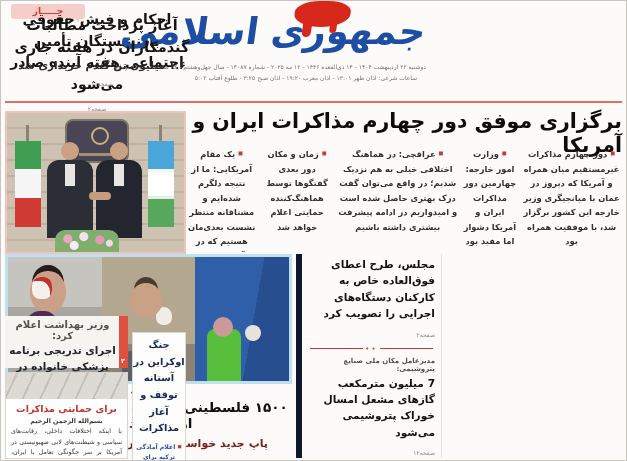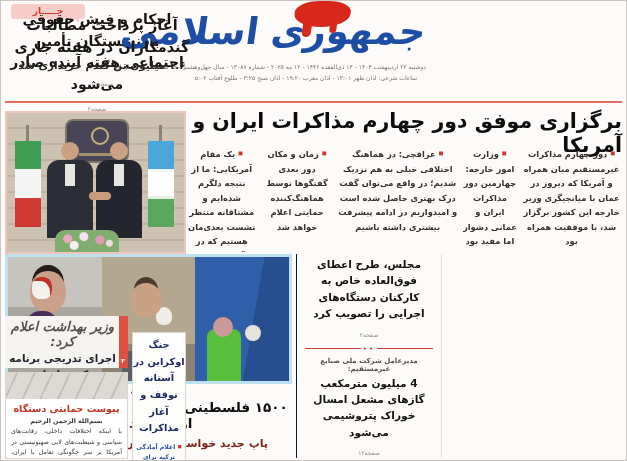--- a/index.html
+++ b/index.html
@@ -79,38 +79,38 @@
   .gp3:after { content:""; position:absolute; top:20px; left:24px; width:20px; height:22px; background:#f4f1ec; border-radius:40%;
       box-shadow:inset -4px 6px 0 -2px #c23327, 0 40px 0 6px #4c2a5a; }
   .gaza-text { position:absolute; top:386px; right:334px; left:4px; text-align:center; }
   .gaza-text .kick { font-size:7.5px; font-weight:bold; color:#5a564f; }
   .gaza-text .hl { margin-top:3px; font-size:13.5px; font-weight:bold; color:#0f0e0d; }
   .gaza-text .sub { margin-top:6px; font-size:11px; font-weight:bold; color:#7c221b; }
   .gaza-ref { position:absolute; top:432px; left:10px; font-size:6px; color:#8a8886; }
 
   
   .midcol { position:absolute; top:253px; right:184px; width:146px; height:204px; padding:2px 6px;
-      border-left:1px solid #0f172a; border-right:1px solid #e4e2df; text-align:center; }
+      border-left:6px solid #0f172a; border-right:1px solid #e4e2df; }
   .mid-item .kick { font-size:7px; font-weight:bold; color:#55514b; margin-bottom:2px; }
   .mid-item .hl { font-size:10.6px; font-weight:bold; color:#14120f; line-height:1.55; }
   .divider { display:flex; align-items:center; gap:2px; margin:6px 2px; color:#d0382c; }
   .divider .ln { flex:1; border-top:1px solid #d0382c; }
   .divider .dots { font-size:7px; line-height:4px; letter-spacing:2px; }
 
   
   .caption { position:absolute; top:262px; left:4px; width:181px; text-align:center;
       font-size:10.6px; font-weight:bold; color:#14120f; line-height:1.6; }
   .badge { display:inline-block; background:#e0503e; color:#fff; font-size:6.5px; font-weight:bold;
       width:10px; height:10px; line-height:10px; text-align:center; border-radius:1px; }
   .badge-cap { position:absolute; top:300px; left:178px; }
   .health { position:absolute; top:315px; left:4px; width:123px; height:52px; background:#f6f4f1;
       text-align:center; padding:3px 12px 0 4px; }
   .health .bar { position:absolute; top:0; right:0; width:9px; height:100%; background:#e0503e; }
   .health .bar .badge { position:absolute; bottom:2px; right:0; background:transparent; }
-  .health .kick { font-size:13px; font-weight:bold; color:#55514b;font-style:italic; }
+  .health .kick { font-size:10px; font-weight:bold; color:#55514b; }
   .health .hl { font-size:10.4px; font-weight:bold; color:#20242e; line-height:1.5; margin-top:2px; }
   .editorial { position:absolute; top:371px; left:4px; width:123px; height:87px; border:1px solid #d8d5d1;
       background:#fff; overflow:hidden; }
   .ed-head { height:26px; background:#dddad5;
       background-image:repeating-linear-gradient(115deg,transparent 0 9px,#c5c1ba 9px 11px,transparent 11px 16px); }
   .ed-title { text-align:center; font-size:9.5px; font-weight:bold; color:#c4352a; margin:4px 0 2px; }
   .ed-body { font-size:6.3px; color:#3a3733; line-height:1.65; text-align:justify; padding:0 5px; }
   .ed-body .bsm { display:block; text-align:center; font-weight:bold; }
   .ukraine { position:absolute; top:331px; left:131px; width:54px; height:140px; border:1px solid #dcd9d5;
       text-align:center; padding-top:4px; background:#fdfdfc; }
@@ -145,21 +145,21 @@
     <div class="sub">۱.۶ میلیون تن گندم خریداری شد</div>
     <span class="pageref">صفحه۱۱</span>
   </div>
 
   <div class="red-rule"></div>
 
   <div class="lead-hl">برگزاری موفق دور چهارم مذاکرات ایران و آمریکا</div>
 
   <div class="lead-cols">
     <div class="lcol c1"><span class="b">◼</span> <span>دور چهارم مذاکرات غیرمستقیم میان همراه و آمریکا که دیروز در عمان با میانجیگری وزیر خارجه این کشور برگزار شد، با موفقیت همراه بود</span></div>
-    <div class="lcol c2"><span class="b">◼</span> <span>وزارت امور خارجه: چهارمین دور مذاکرات ایران و عمانی دشوار اما مفید بود</span></div>
+    <div class="lcol c2"><span class="b">◼</span> <span>وزارت امور خارجه: چهارمین دور مذاکرات ایران و آمریکا دشوار اما مفید بود</span></div>
     <div class="lcol c3"><span class="b">◼</span> <span>عراقچی: در هماهنگ اختلافی خیلی به هم نزدیک شدیم؛ در واقع می‌توان گفت درک بهتری حاصل شده است و امیدواریم در ادامه پیشرفت بیشتری داشته باشیم</span></div>
     <div class="lcol c4"><span class="b">◼</span> <span>زمان و مکان دور بعدی گفتگوها توسط هماهنگ‌کننده حمایتی اعلام خواهد شد</span></div>
     <div class="lcol c5"><span class="b">◼</span> <span>یک مقام آمریکایی: ما از نتیجه دلگرم شده‌ایم و مشتاقانه منتظر نشست بعدی‌مان هستیم که در آینده نزدیک برگزار خواهد شد</span></div>
   </div>
 
   <div class="lead-photo">
     <div class="wall"></div>
     <div class="emblem"></div>
     <div class="flag uz"></div>
     <div class="flag ir"></div>
@@ -176,22 +176,22 @@
     <div class="mid-item">
       <div class="hl">مجلس، طرح اعطای فوق‌العاده خاص به کارکنان دستگاه‌های اجرایی را تصویب کرد</div>
       <span class="pageref">صفحه۲</span>
     </div>
     <div class="divider">
         <span class="ln"></span>
         <span class="dots">••</span>
         <span class="ln"></span>
       </div>
     <div class="mid-item">
-      <div class="kick">مدیرعامل شرکت ملی صنایع غیرمستقیم:</div>
-      <div class="hl">4 میلیون مترمکعب گازهای مشعل امسال خوراک پتروشیمی می‌شود</div>
+      <div class="kick">مدیرعامل مکان ملی صنایع پتروشیمی:</div>
+      <div class="hl">7 میلیون مترمکعب گازهای مشعل امسال خوراک پتروشیمی می‌شود</div>
       <span class="pageref">صفحه۱۲</span>
     </div>
 
   </div>
 
   <div class="gaza-photo">
     <div class="gp gp1"></div>
     <div class="gp gp2"></div>
     <div class="gp gp3"></div>
   </div>
@@ -211,20 +211,20 @@
   </div>
 
   <div class="ukraine">
     <div class="ttl">جنگ اوکراین در آستانه توقف و آغاز مذاکرات</div>
     <div class="sub"><span class="b">◼</span> <span>اعلام آمادگی ترکیه برای میزبانی مذاکرات روسیه و اوکراین</span></div>
     <span class="badge">۱۲</span>
   </div>
 
   <div class="editorial">
     <div class="ed-head"></div>
-    <div class="ed-title">پیوست حمایتی دستگاه</div>
+    <div class="ed-title">برای حمایتی مذاکرات</div>
     <div class="ed-body">
       <span class="bsm">بسم‌الله الرحمن الرحیم</span>
       <span>با اینکه اختلافات داخلی، رقابت‌های سیاسی و شیطنت‌های لابی صهیونیستی در آمریکا بر سر چگونگی تعامل با ایران، سبب شد مقامات دولت ترامپ و خود او سخنان</span>
     </div>
   </div>
 
 </div>
 
 </body></html>

